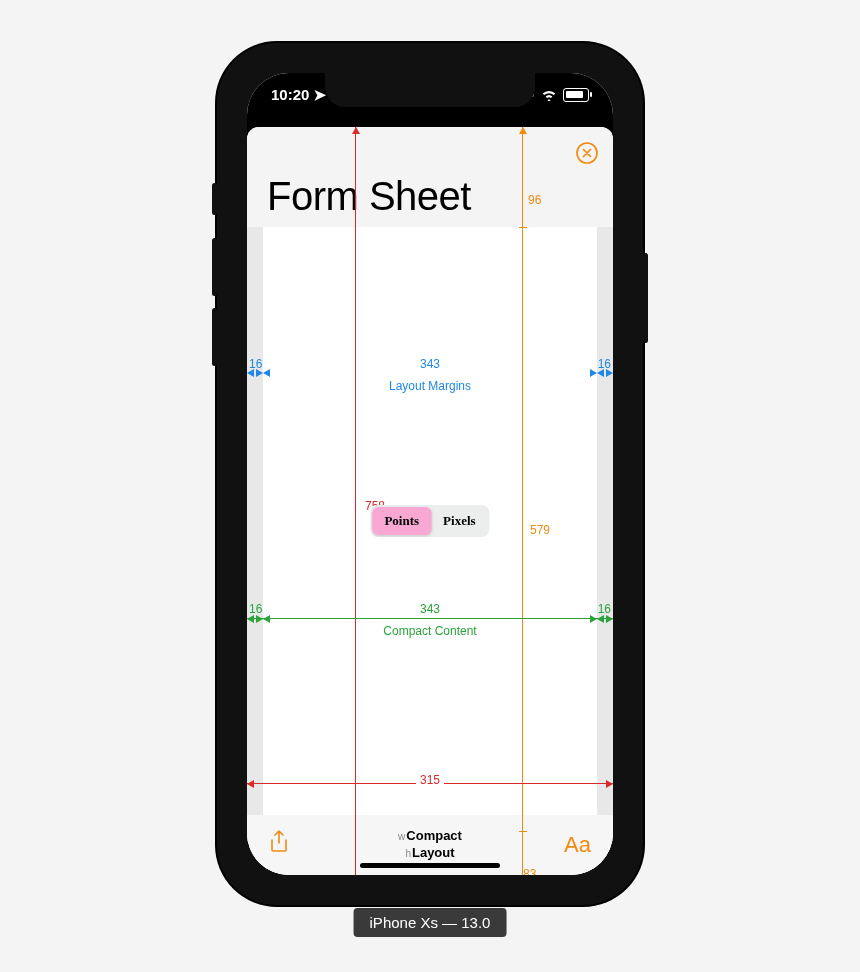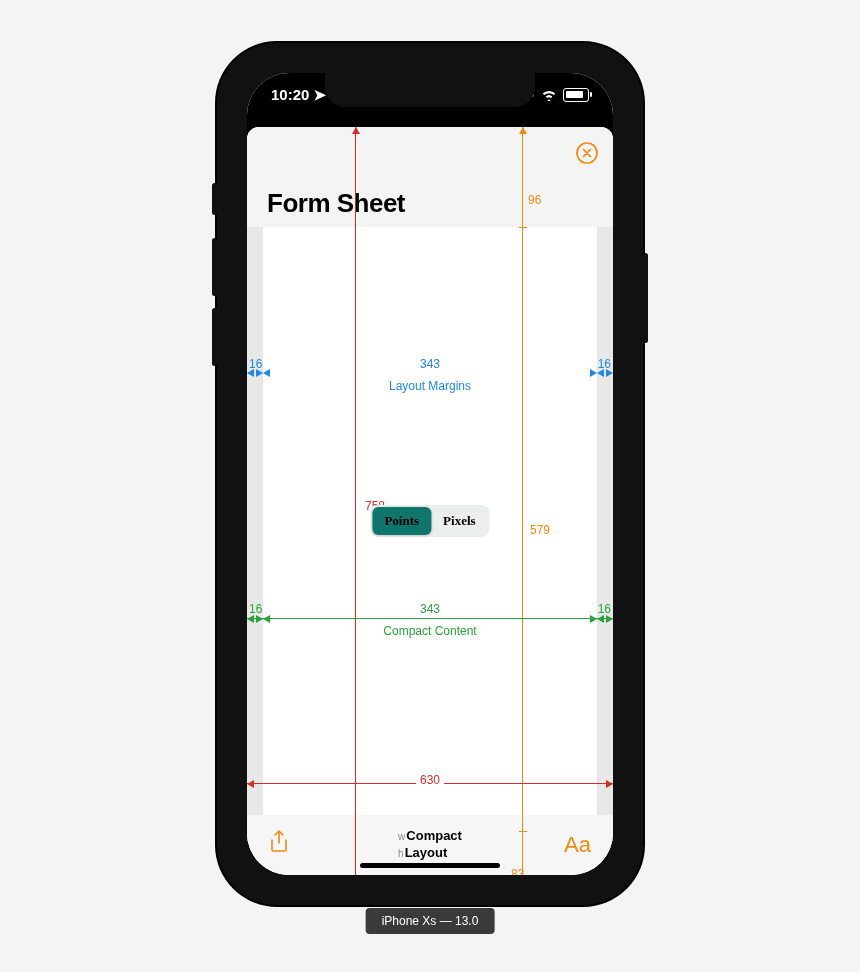--- a/index.html
+++ b/index.html
@@ -30,33 +30,33 @@
   .batt i{display:block;margin:1.5px;width:17px;height:7px;background:#fff;border-radius:1px;}
 
   .locarrow{display:inline-block;transform:rotate(0deg);margin-left:4px;}
 
   
   .sheet-back{position:absolute;top:0;left:0;right:0;height:70px;background:#000;}
 
   
   .sheet{position:absolute;left:0;right:0;top:54px;bottom:0;background:#fff;border-top-left-radius:12px;border-top-right-radius:12px;overflow:hidden;}
   .sheet-header{position:absolute;left:0;right:0;top:0;height:100px;background:#f4f4f4;}
-  .title{position:absolute;left:20px;bottom:8px;font-size:26px;font-weight:700;letter-spacing:-0.5px;}
+  .title{position:absolute;left:20px;bottom:8px;font-size:40px;font-weight:400;letter-spacing:-0.5px;}
   .close{position:absolute;right:14px;top:14px;width:24px;height:24px;color:#f28a12;}
   .close svg{width:24px;height:24px;}
 
   
   .content{position:absolute;left:0;right:0;top:100px;bottom:60px;background:#fff;}
   .content .gutter{position:absolute;top:0;bottom:0;width:16px;background:#e8e8e8;}
   .gut-l{left:0;} .gut-r{right:0;}
 
   
   .toolbar{position:absolute;left:0;right:0;bottom:0;height:60px;background:#f6f6f6;display:flex;align-items:center;justify-content:space-between;padding:0 22px;}
   .toolbar .share,.toolbar .aa{color:#f28a12;font-size:22px;}
-  .size-class{position:absolute;left:50%;transform:translateX(-50%);text-align:left;font-size:13px;line-height:16px;}
+  .size-class{position:absolute;left:50%;transform:translateX(-50%);text-align:center;font-size:13px;line-height:16px;}
   .size-class .w,.size-class .h{color:#888;font-size:10px;margin-right:1px;}
   .home-ind{position:absolute;bottom:7px;left:50%;transform:translateX(-50%);width:140px;height:5px;border-radius:3px;background:#000;}
 
   
   .anno{position:absolute;pointer-events:none;}
   .v-red{border-left:1px solid #d92a2a;}
   .v-orange{border-left:1px solid #f28a12;}
   .h-blue{border-top:1.5px solid #1b0f6;}
   .h-green{border-top:1.5px solid #2aa33a;}
   .h-red{border-top:1px solid #d92a2a;}
@@ -65,27 +65,27 @@
 
   
   .cap{position:absolute;width:0;height:0;}
   .cap-l{border-top:4px solid transparent;border-bottom:4px solid transparent;border-right:7px solid;}
   .cap-r{border-top:4px solid transparent;border-bottom:4px solid transparent;border-left:7px solid;}
   .cap-u{border-left:4px solid transparent;border-right:4px solid transparent;border-bottom:7px solid;}
 
   
   .seg{position:absolute;left:50%;top:50%;transform:translate(-50%,-50%);display:flex;background:#eceded;border-radius:8px;padding:2px;pointer-events:auto;z-index:30;}
   .seg button{border:0;background:transparent;font:600 13px -apple-system;padding:6px 12px;border-radius:6px;color:#000;}
-  .seg button.sel{background:#0f766e;box-shadow:0 1px 3px rgba(0,0,0,.15);}
+  .seg button.sel{background:#f9a8d4;box-shadow:0 1px 3px rgba(0,0,0,.15);}
 
   
   .tick{position:absolute;width:8px;height:0;border-top:1px solid;}
 
   
-  .caption{position:absolute;left:50%;top:908px;transform:translateX(-50%);background:#3a3a3a;color:#fff;font-size:12px;padding:6px 16px;border-radius:4px;}
+  .caption{position:absolute;left:50%;top:908px;transform:translateX(-50%);background:#3a3a3a;color:#fff;font-size:15px;padding:6px 16px;border-radius:4px;}
 </style>
 </head>
 <body>
 
 <div class="stage">
   <div class="phone">
     <div class="side-btn sb-left1"></div>
     <div class="side-btn sb-left2"></div>
     <div class="side-btn sb-left3"></div>
     <div class="side-btn sb-right"></div>
@@ -158,21 +158,21 @@
         <span class="lbl c-red" style="left:118px;top:426px;">758</span>
 
         <div class="anno v-orange" style="left:275px;top:54px;height:764px;">
           <div class="cap cap-u" style="left:-4px;top:0;border-bottom-color:#f28a12"></div>
 
           <div class="tick" style="left:-4px;top:100px;border-color:#f28a12;width:8px"></div>
           <div class="tick" style="left:-4px;top:704px;border-color:#f28a12;width:8px"></div>
         </div>
         <span class="lbl c-orange" style="left:281px;top:96px;">96</span>
         <span class="lbl c-orange" style="left:283px;top:426px;">579</span>
-        <span class="lbl c-orange" style="left:264px;top:770px;">83</span>
+        <span class="lbl c-orange" style="left:276px;top:770px;">83</span>
 
         <div class="anno h-blue" style="left:0;right:0;top:300px;">
           <div class="cap cap-l" style="left:0;top:-4px;border-right-color:#1f87e8"></div>
           <div class="cap cap-r" style="right:0;top:-4px;border-left-color:#1f87e8"></div>
           <div class="cap cap-r" style="left:9px;top:-4px;border-left-color:#1f87e8"></div>
           <div class="cap cap-l" style="left:16px;top:-4px;border-right-color:#1f87e8"></div>
           <div class="cap cap-r" style="right:16px;top:-4px;border-left-color:#1f87e8"></div>
           <div class="cap cap-l" style="right:9px;top:-4px;border-right-color:#1f87e8"></div>
         </div>
         <span class="lbl c-blue" style="left:2px;top:284px;">16</span>
@@ -190,20 +190,20 @@
         </div>
         <span class="lbl c-green" style="left:2px;top:529px;">16</span>
         <span class="lbl c-green" style="left:50%;top:529px;transform:translateX(-50%);">343</span>
         <span class="lbl c-green" style="right:2px;top:529px;">16</span>
         <span class="lbl c-green" style="left:50%;top:551px;transform:translateX(-50%);">Compact Content</span>
 
         <div class="anno h-red" style="left:0;right:0;top:710px;">
           <div class="cap cap-l" style="left:0;top:-4px;border-right-color:#d92a2a"></div>
           <div class="cap cap-r" style="right:0;top:-4px;border-left-color:#d92a2a"></div>
         </div>
-        <span class="lbl c-red" style="left:50%;top:700px;transform:translateX(-50%);background:#fff;padding:0 4px;">630</span>
+        <span class="lbl c-red" style="left:50%;top:700px;transform:translateX(-50%);background:#fff;padding:0 4px;">315</span>
 
       </div>
     </div>
   </div>
 
   <div class="caption">iPhone Xs — 13.0</div>
 </div>
 
 </body></html>

